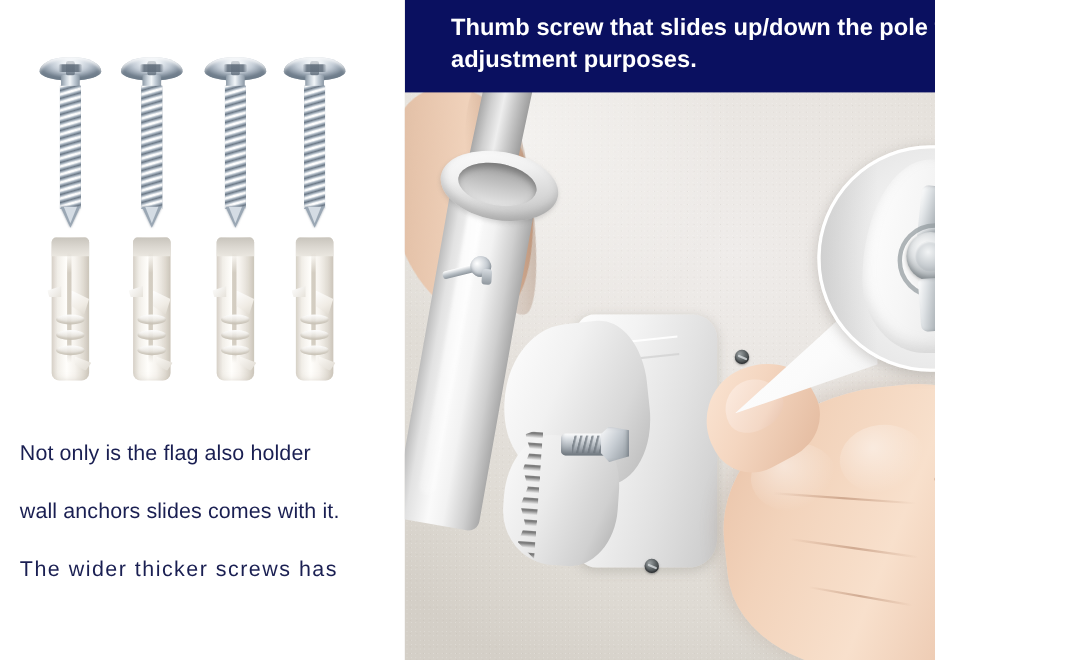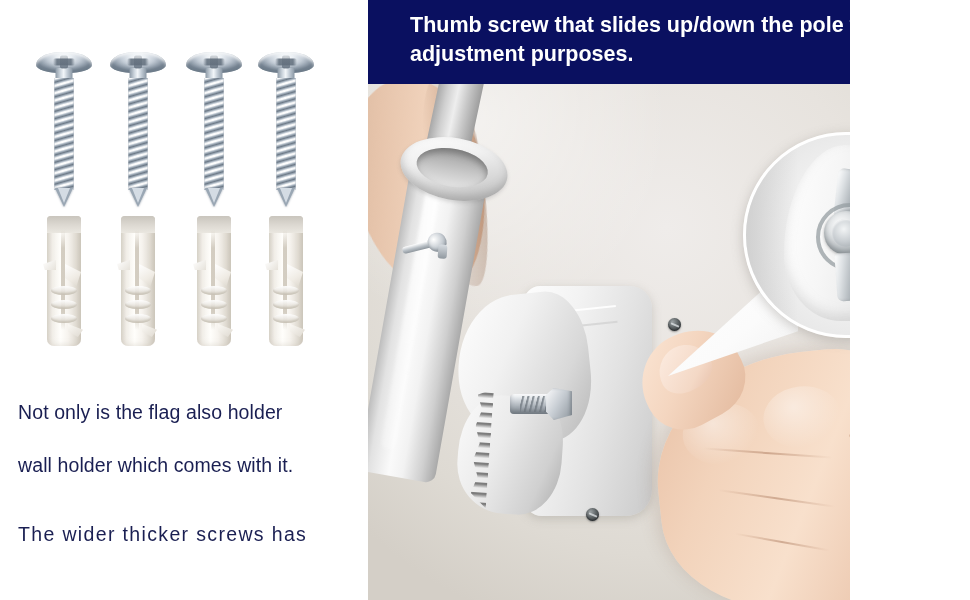--- a/index.html
+++ b/index.html
@@ -106,21 +106,21 @@
     background:linear-gradient(140deg,#fbf9f5,#ded9d0);
     clip-path:polygon(0 0,100% 44%,66% 100%,0 58%);
   }
 
   
   #left-copy{
     position:absolute;left:18px;top:372px;width:336px;
     color:#1a1f52;font-size:19.5px;line-height:26.6px;
     letter-spacing:.1px;white-space:pre-line;
   }
-  #left-copy .wide{letter-spacing:1.35px;margin-top:16px;}
+  #left-copy .wide{letter-spacing:1.35px;}
 
   
   #photo{
     position:absolute;left:368px;top:0;width:482px;height:600px;overflow:hidden;
     background:
       radial-gradient(ellipse 90% 70% at 62% 38%,#efecea 0%,#e7e3de 46%,#dedad3 78%,#d4cfc7 100%);
   }
   #photo .grain{
     position:absolute;inset:0;opacity:.55;
     background-image:
@@ -445,21 +445,21 @@
         <div class="rib ribA"></div>
         <div class="rib ribB"></div>
         <div class="rib ribC"></div>
         <div class="wing"></div>
       </div>
 
     </div>
 
     <div id="left-copy">
       <div>Not only is the flag also holder</div>
-      <div>wall holder which comes with it.</div>
+      <div>wall anchors slides comes with it.</div>
       <div class="wide">The wider thicker screws has</div>
       
       
       
     </div>
 
   </div>
 
   <div id="photo">
 

